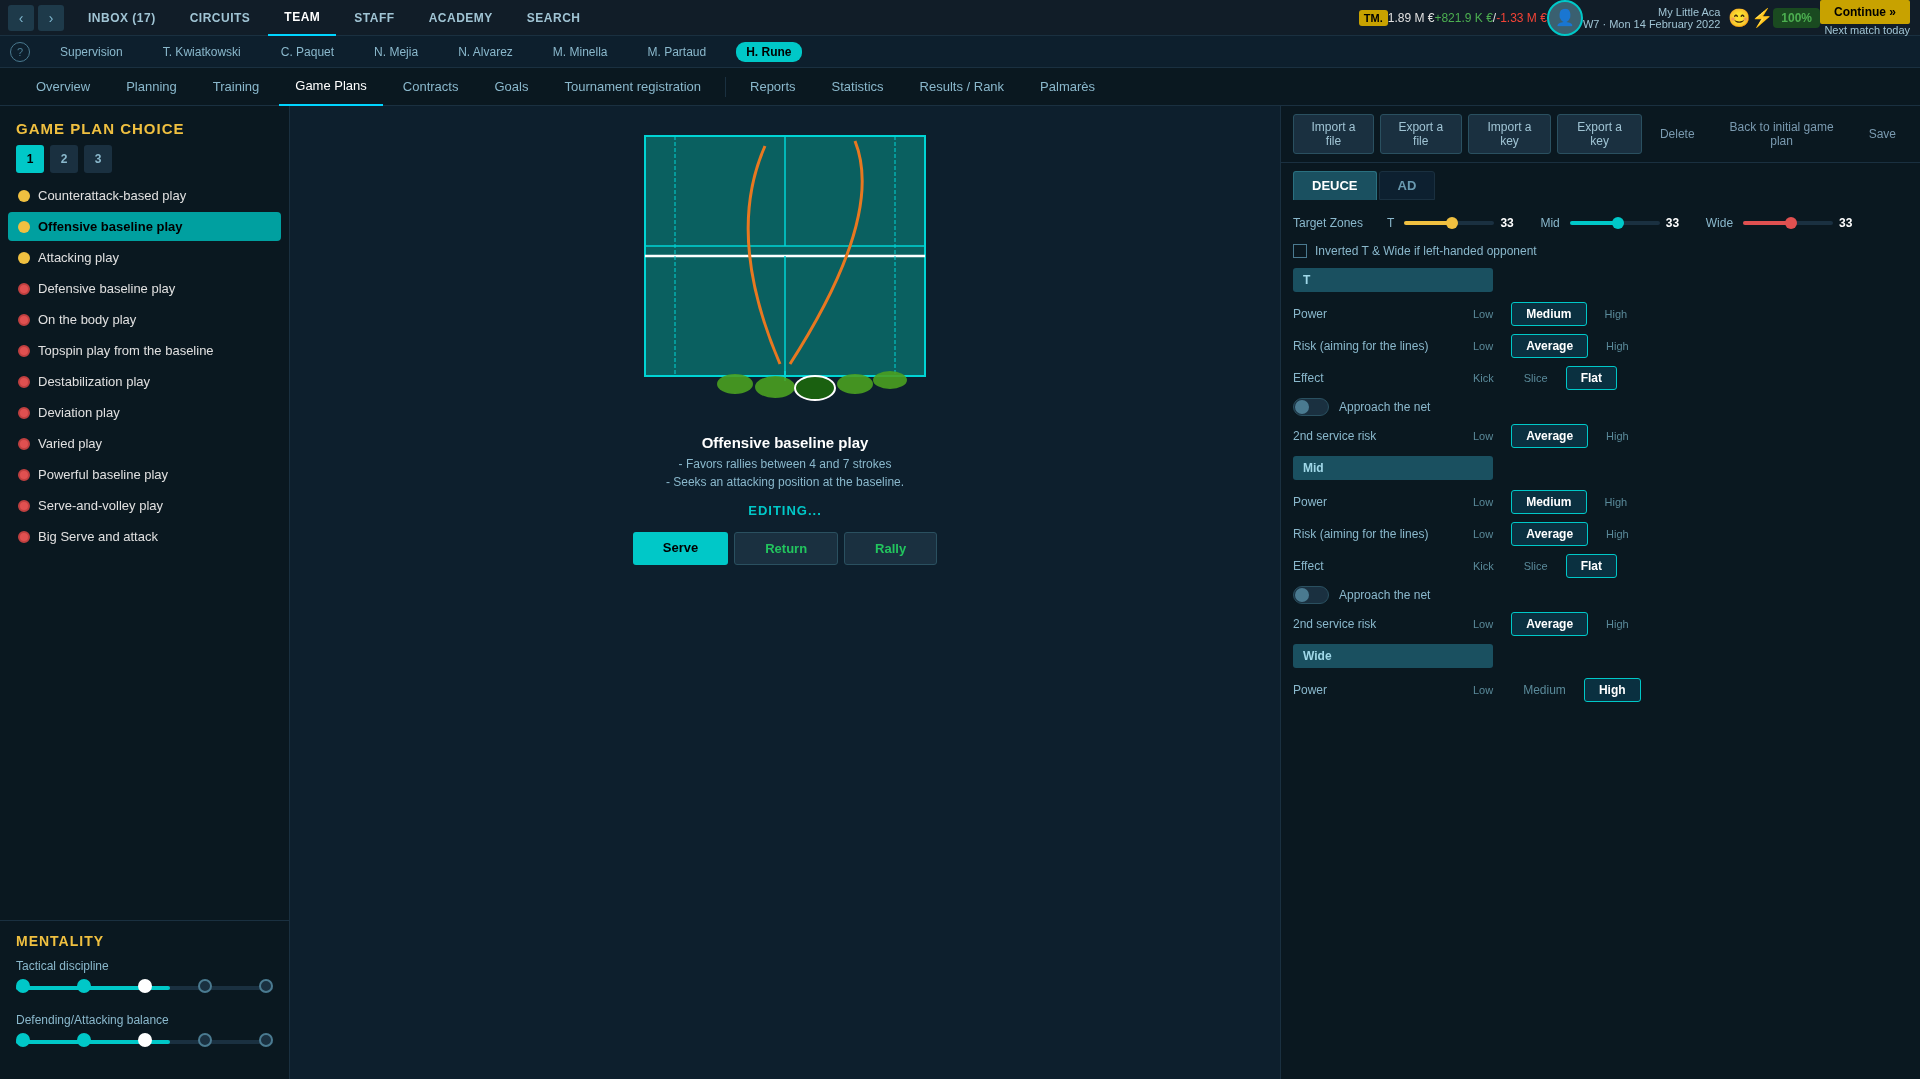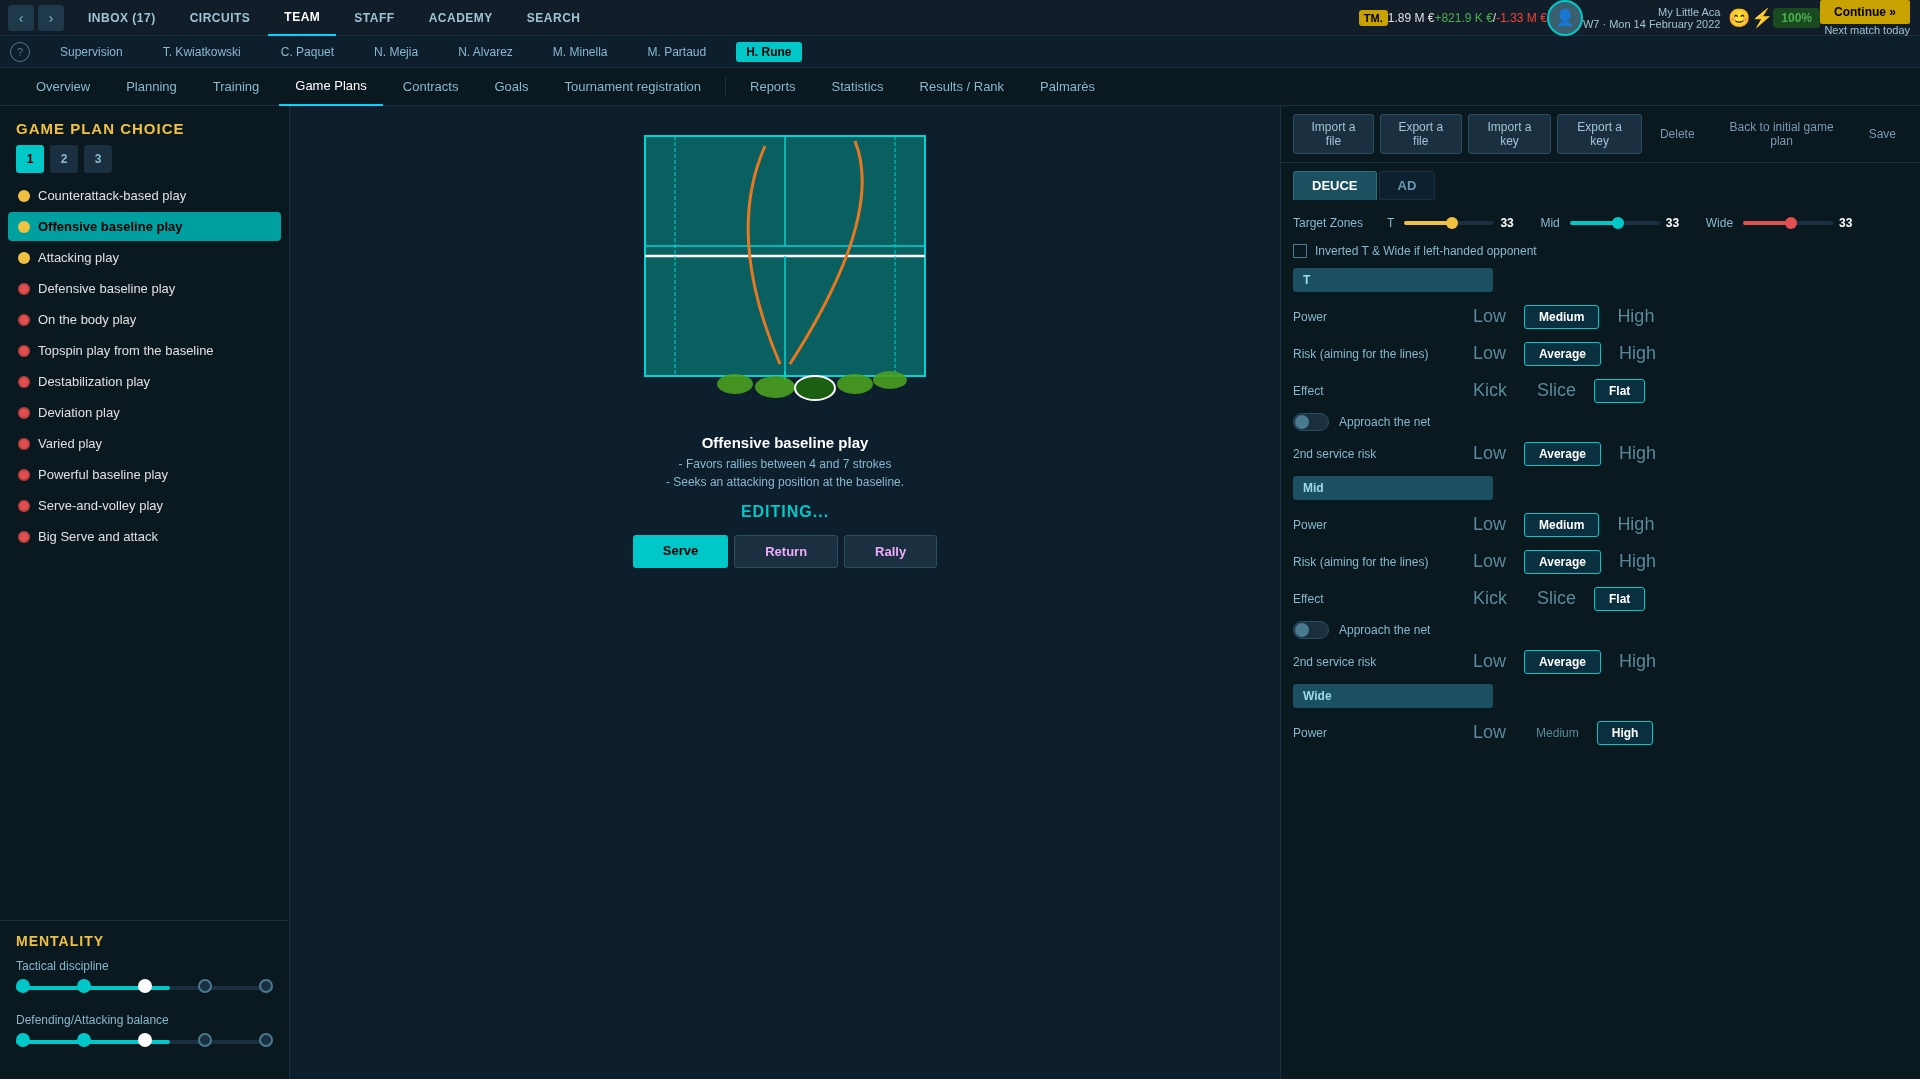--- a/index.html
+++ b/index.html
@@ -110,21 +110,21 @@
     .staff-item {
       color: #8ab8cc;
       font-size: 12px;
       cursor: pointer;
       padding: 0 10px;
     }
     .staff-item.active {
       background: #00c8c8;
       color: #000;
       font-weight: 700;
-      border-radius: 3px;
+      border-radius: 9px;
       padding: 3px 10px;
     }
     .help-icon {
       width: 20px;
       height: 20px;
       border: 1px solid #4a7a90;
       border-radius: 50%;
       display: flex;
       align-items: center;
       justify-content: center;
@@ -461,21 +461,21 @@
       border: 1px solid #00c8c8;
       color: #fff;
       font-size: 12px;
       padding: 4px 14px;
       border-radius: 3px;
       cursor: pointer;
       font-weight: 600;
     }
     .choice-btn {
       color: #5a8a9a;
-      font-size: 18px;
+      font-size: 11px;
       padding: 4px 12px;
       cursor: pointer;
       text-align: right;
     }
 
     
     .toggle-row {
       display: flex;
       align-items: center;
       gap: 10px;
@@ -500,21 +500,21 @@
       left: 1px;
     }
     .toggle-label {
       color: #8ab8cc;
       font-size: 12px;
     }
 
     
     .editing-bar {
       color: #00c8c8;
-      font-size: 16px;
+      font-size: 13px;
       font-weight: 600;
       text-align: center;
       padding: 4px 0;
       letter-spacing: 1px;
     }
 
     
     .play-mode-tabs {
       display: flex;
       gap: 6px;
@@ -526,21 +526,21 @@
       cursor: pointer;
       font-size: 13px;
       font-weight: 600;
     }
     .play-mode-tab.active {
       background: #00c8c8;
       color: #000;
     }
     .play-mode-tab:not(.active) {
       background: #1a3040;
-      color: #f0abfc;
+      color: #22c55e;
       border: 1px solid #2a5060;
     }
 
     
     .play-description {
       text-align: center;
       margin: 8px 0;
     }
     .play-desc-title {
       color: #fff;

